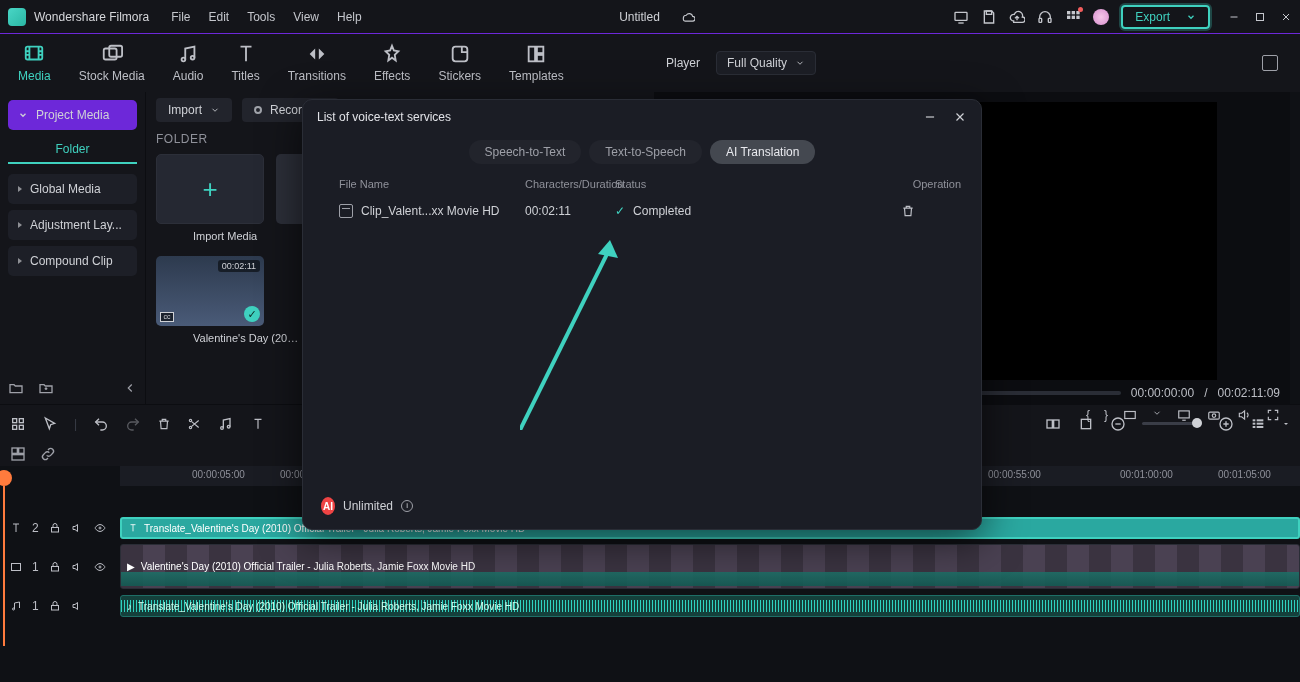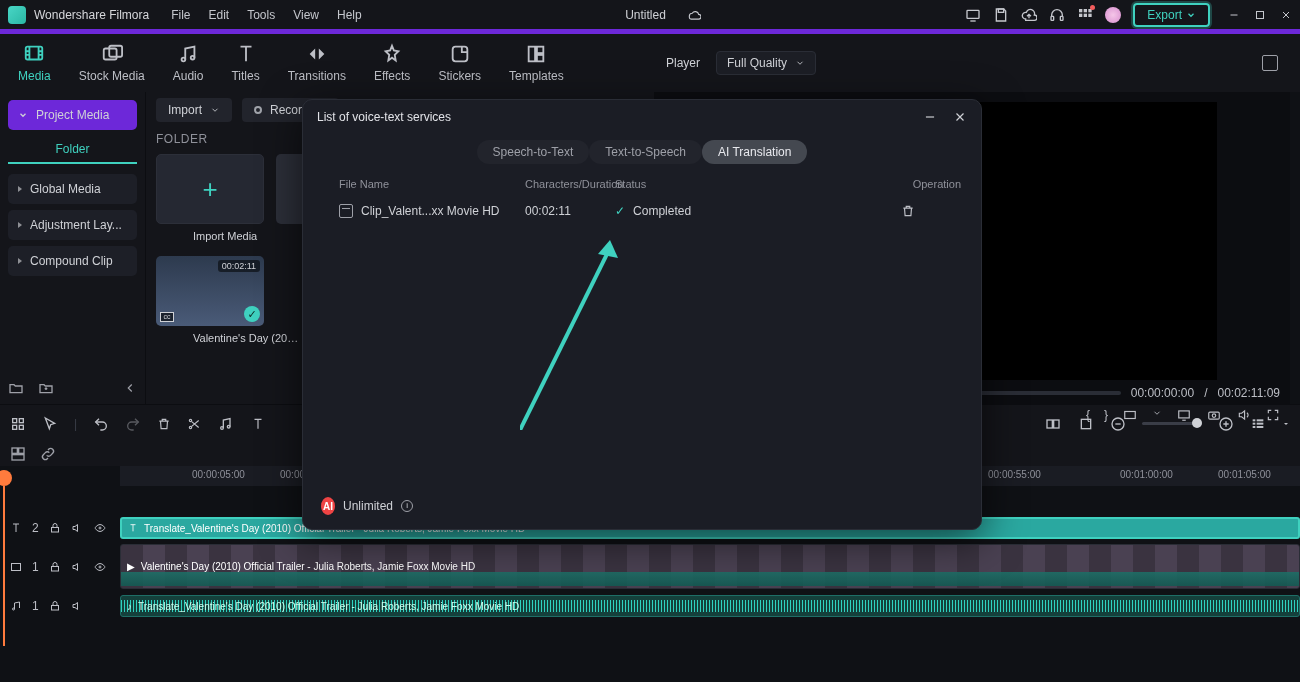--- a/index.html
+++ b/index.html
@@ -1,24 +1,24 @@
 <!DOCTYPE html>
 <html><head>
 <meta charset="utf-8">
 <style>
   * { box-sizing: border-box; margin: 0; padding: 0; }
   html, body { width: 1300px; height: 682px; overflow: hidden; font-family: "Segoe UI", Arial, sans-serif; background: #0f1115; color: #cfd1d6; font-size: 12px; user-select: none; }
-  .titlebar { height: 34px; background: #14151a; display: flex; align-items: center; padding: 0 8px; border-bottom: 5px solid #6d28d9; }
+  .titlebar { height: 34px; background: #14151a; display: flex; align-items: center; padding: 0 8px; border-bottom: 1px solid #6d28d9; }
   .titlebar .logo { width: 18px; height: 18px; border-radius: 4px; background: linear-gradient(135deg,#49d6c6,#2ab7a4); margin-right: 8px; }
   .titlebar .app-name { color: #d6d7db; margin-right: 22px; }
   .titlebar .menu { display: flex; gap: 18px; color: #c4c6cc; }
   .titlebar .center { flex: 1; display: flex; justify-content: center; align-items: center; gap: 20px; color: #cfd1d6; }
   .titlebar .right { display: flex; align-items: center; gap: 12px; }
   .titlebar .icon { width: 16px; height: 16px; display: inline-flex; align-items: center; justify-content: center; color: #c5c7cd; }
-  .export-btn { border: 2px solid #3fd1bf; border-radius: 4px; padding: 3px 12px; color: #3fd1bf; display: flex; align-items: center; gap: 4px; box-shadow: 0 0 0 2px #3fd1bf44; }
+  .export-btn { border: 2px solid #3fd1bf; border-radius: 4px; padding: 3px 12px; color: #3fd1bf; display: flex; align-items: center; gap: 16px; box-shadow: 0 0 0 2px #3fd1bf44; }
   .win-btns { display:flex; gap:14px; margin-left:6px; color:#c5c7cd;}
   .dot { position: absolute; top: -2px; right: -2px; width: 5px; height: 5px; border-radius: 50%; background: #f25c5c; }
 
   .toolbar-row { height: 58px; background: #14151a; display:flex; align-items:center; padding: 0 18px; gap: 28px; }
   .toolbar-tab { display:flex; flex-direction:column; align-items:center; gap:4px; color:#bdbfc6; }
   .toolbar-tab.active { color:#3fd1bf; }
   .toolbar-tab .ticon { width:22px; height:22px; display:flex; align-items:center; justify-content:center; }
   .player-header { position:absolute; right:10px; top:34px; height:58px; width:636px; background:#14151a; display:flex; align-items:center; padding:0 12px; gap:16px;}
   .select-pill { background:#1c1e25; border:1px solid #2a2d36; border-radius:4px; padding:4px 10px; display:flex; align-items:center; gap:8px; color:#cfd1d6;}
   .player-header .spacer{flex:1;}
@@ -76,21 +76,21 @@
   .clip-audio{ background:#14403b; border:1px solid #1e6e66;}
   .clip-audio .wave{ position:absolute; left:0;right:0;top:4px;bottom:4px; background:repeating-linear-gradient(90deg,#2fd1bf 0 1px,transparent 1px 3px);}
 
   .playhead{ position:absolute; left:3px; top:0; width:2px; background:#ff7b3d; pointer-events:none;}
   .playhead .head{ position:absolute; top:-16px; left:-7px; width:16px;height:16px;border-radius:50%;background:#ff7b3d;}
 
   
   .modal{ position:absolute; left:302px; top:99px; width:680px; height:431px; background:#1b1d25; border:1px solid #2a2d36; border-radius:10px; box-shadow:0 10px 40px #0009; display:flex; flex-direction:column; z-index:50;}
   .modal-header{ height:34px; display:flex; align-items:center; padding:0 14px; color:#e2e3e8;}
   .modal-header .mh-sp{flex:1;}
-  .modal-tabs{ display:flex; gap:0; justify-content:center; margin-top:6px;}
+  .modal-tabs{ display:flex; gap:8px; justify-content:center; margin-top:6px;}
   .mtab{ padding:5px 16px; border-radius:14px; color:#9ea0a8; background:#22242c;}
   .mtab.active{ background:#444850; color:#e8e9ee;}
   .mhdr-row{ display:flex; padding:14px 20px 6px 36px; color:#8f919a; font-size:11px;}
   .c-file{ width:186px;} .c-dur{ width:90px;} .c-stat{ flex:1;} .c-op{ width:60px; text-align:right;}
   .mrow{ display:flex; align-items:center; padding:8px 20px 8px 36px;}
   .file-ic{ width:14px;height:14px;border:1px solid #9ea0a8; margin-right:8px; position:relative; border-radius:2px;}
   .file-ic:before{content:"";position:absolute;left:2px;right:2px;top:3px;height:1px;background:#9ea0a8;}
   .chk{ color:#3fd1bf; margin-right:8px;}
   .trash{ width:14px;height:14px; color:#bdbfc6; text-align:right;}
   .modal-footer{ margin-top:auto; padding:14px 18px; display:flex; align-items:center; gap:8px; color:#cfd1d6;}

